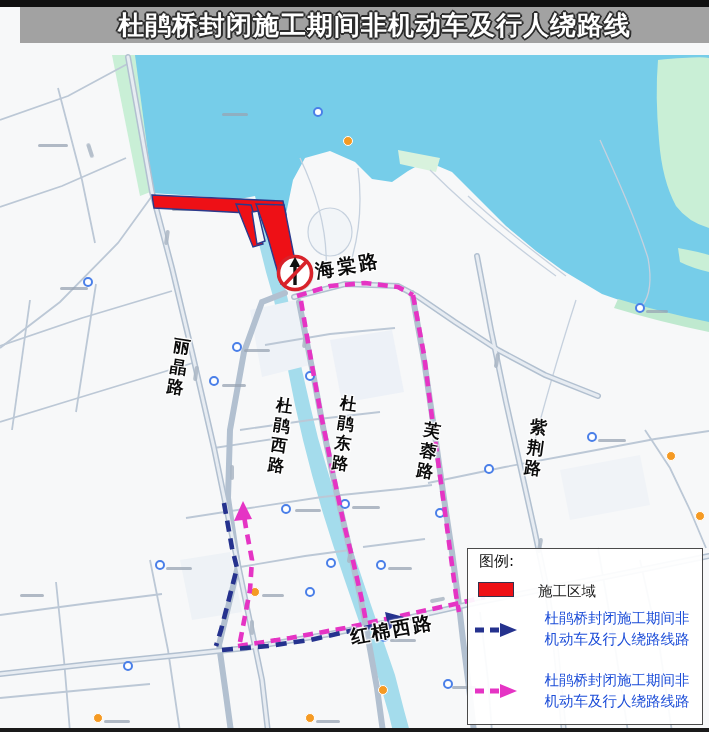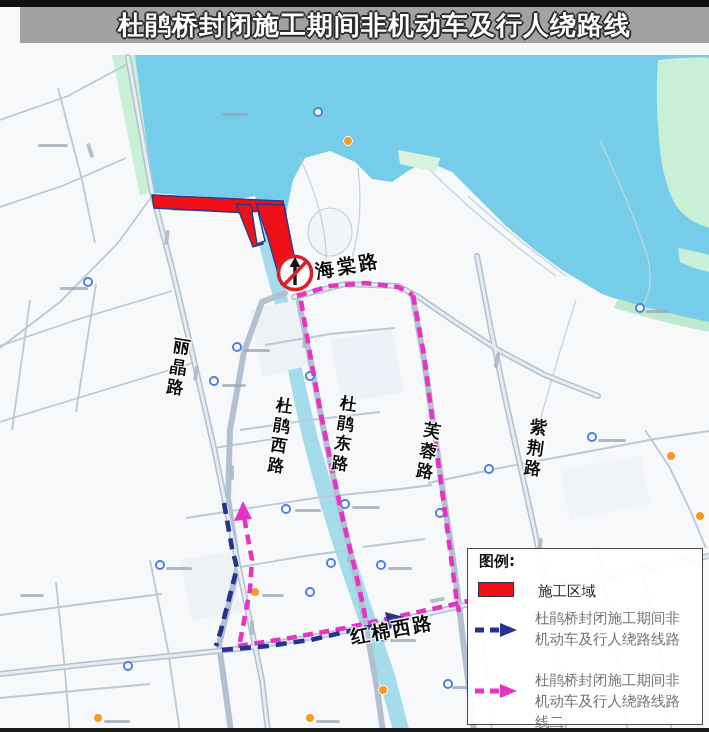--- a/index.html
+++ b/index.html
@@ -17,24 +17,24 @@
   .mapwrap{position:absolute;left:0;top:0;width:709px;height:732px;}
   svg{display:block;}
   
   .rlabel{position:absolute;color:#0b0b0b;font-weight:bold;white-space:nowrap;
     text-shadow:0 0 2px #fff,0 0 3px #fff,1px 1px 1px #fff,-1px -1px 1px #fff,
                 1px -1px 1px #fff,-1px 1px 1px #fff;}
   .rlabel.vert{white-space:normal;width:1.12em;word-break:break-all;line-height:1.22;}
   
   .legend{position:absolute;left:467px;top:548px;width:236px;height:177px;
           background:rgba(255,255,255,0.93);border:1.5px solid #4a4a4a;box-sizing:border-box;}
-  .legend .hd{position:absolute;left:11px;top:3px;font-size:15px;font-weight:700;color:#141414;}
+  .legend .hd{position:absolute;left:11px;top:3px;font-size:15px;font-weight:400;color:#141414;}
   .legend .sw{position:absolute;left:10px;top:33px;width:36px;height:15px;border:1.5px solid #32324d;box-sizing:border-box;}
   .legend .lab{position:absolute;font-size:14.5px;color:#1c1c1c;}
-  .legend .multi{position:absolute;left:67px;width:164px;font-size:14.5px;line-height:21px;color:#737373;}
+  .legend .multi{position:absolute;left:67px;width:164px;font-size:14.5px;line-height:21px;color:#1d4ed8;text-align:center;}
   .legend .arrow{position:absolute;left:5px;}
 </style>
 </head>
 <body>
 
 <div class="stage">
 
   <div class="mapwrap">
   <svg width="709" height="732" viewBox="0 0 709 732">
 
@@ -236,21 +236,20 @@
       <div>机动车及行人绕路线路</div>
     </div>
 
     <svg class="arrow" style="top:134px;" width="46" height="16" viewBox="0 0 46 16">
       <line x1="2" y1="8" x2="26" y2="8" stroke="#e534c4" stroke-width="5" stroke-dasharray="9 6"></line>
       <polygon points="27,1 44,8 27,15" fill="#e534c4"></polygon>
     </svg>
     <div class="multi" style="top:121px;">
       <div>杜鹃桥封闭施工期间非</div>
       <div>机动车及行人绕路线路</div>
-      <div>线二</div>
     </div>
   </div>
 
   <div class="topstrip"></div>
   <div class="titlebar">
     <div class="t">杜鹃桥封闭施工期间非机动车及行人绕路线</div>
   </div>
   <div class="botstrip"></div>
 
 </div>

